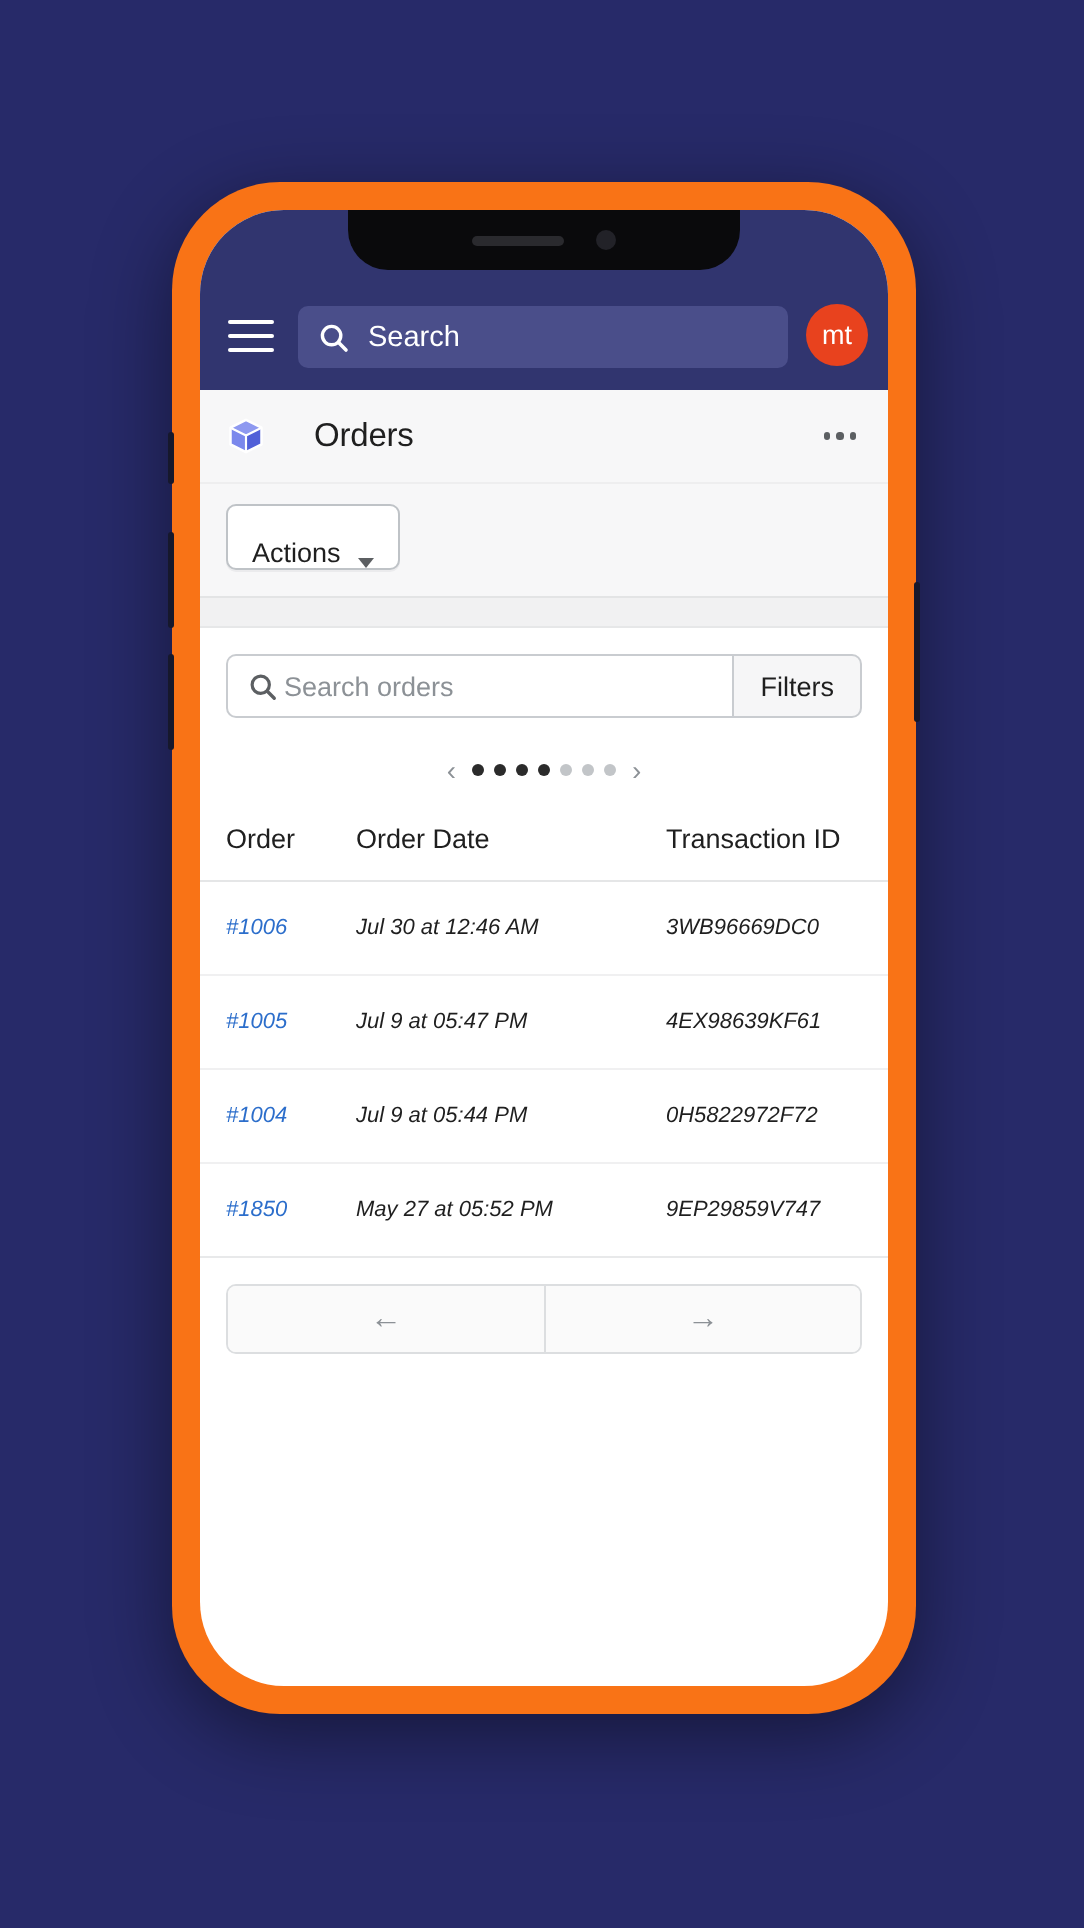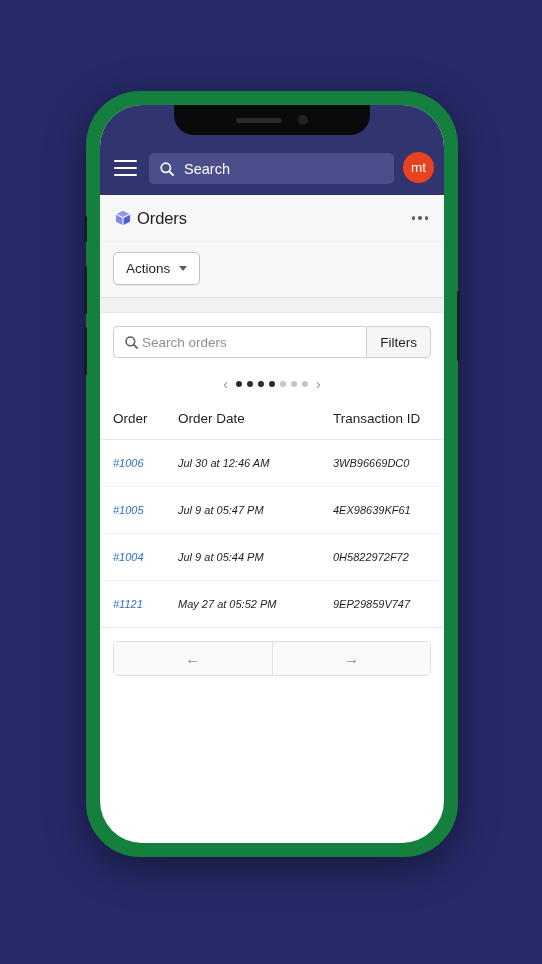--- a/index.html
+++ b/index.html
@@ -16,21 +16,21 @@
     position: relative;
   }
 
   
   #phone-frame {
     position: absolute;
     left: 86px;
     top: 91px;
     width: 372px;
     height: 766px;
-    background: #15803d;
+    background: #f97316;
     border-radius: 54px;
     box-shadow: 0 10px 40px rgba(0,0,0,0.45);
   }
 
   
   .side-btn {
     position: absolute;
     background: #16182c;
     border-radius: 2px;
   }
@@ -151,21 +151,21 @@
     background: #f7f7f8;
     height: 47px;
     display: flex;
     align-items: center;
     padding: 0 14px 0 13px;
     border-bottom: 1px solid #eeeeef;
   }
   #orders-title-wrap {
     display: flex;
     align-items: center;
-    gap: 4px;
+    gap: 24px;
     flex: 1 1 auto;
   }
   #page-title {
     font-size: 16.5px;
     color: #1f1f1f;
     letter-spacing: -0.1px;
   }
   #more-menu-btn {
     display: flex;
     gap: 3px;
@@ -181,21 +181,21 @@
     display: block;
   }
 
   
   #actions-row {
     background: #f7f7f8;
     padding: 10px 13px 12px 13px;
   }
   #actions-button {
     display: inline-flex;
-    align-items: center;
+    align-items: flex-end;
     gap: 9px;
     height: 33px;
     padding: 0 12px;
     background: #ffffff;
     border: 1px solid #bfc3c7;
     border-radius: 5px;
     font-size: 13.5px;
     color: #1f1f1f;
     cursor: pointer;
     box-shadow: 0 1px 0 rgba(22,29,37,0.05);
@@ -461,21 +461,21 @@
               <td class="col-order"><a class="order-link">#1005</a></td>
               <td class="col-date">Jul 9 at 05:47 PM</td>
               <td class="col-txn">4EX98639KF61</td>
             </tr>
             <tr>
               <td class="col-order"><a class="order-link">#1004</a></td>
               <td class="col-date">Jul 9 at 05:44 PM</td>
               <td class="col-txn">0H5822972F72</td>
             </tr>
             <tr>
-              <td class="col-order"><a class="order-link">#1121</a></td>
+              <td class="col-order"><a class="order-link">#1850</a></td>
               <td class="col-date">May 27 at 05:52 PM</td>
               <td class="col-txn">9EP29859V747</td>
             </tr>
           </tbody>
         </table>
 
         <div id="table-footer">
           <div id="pager-group">
             <div class="pager-btn">←</div>
             <div class="pager-btn">→</div>

